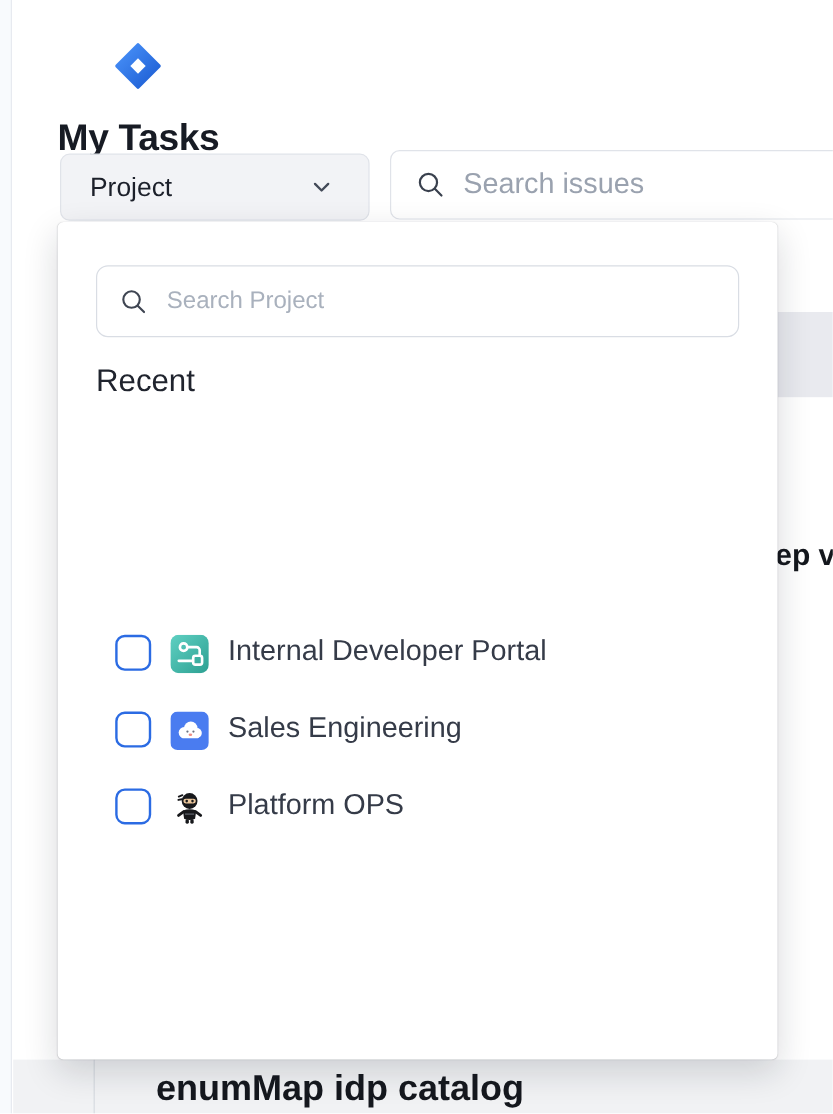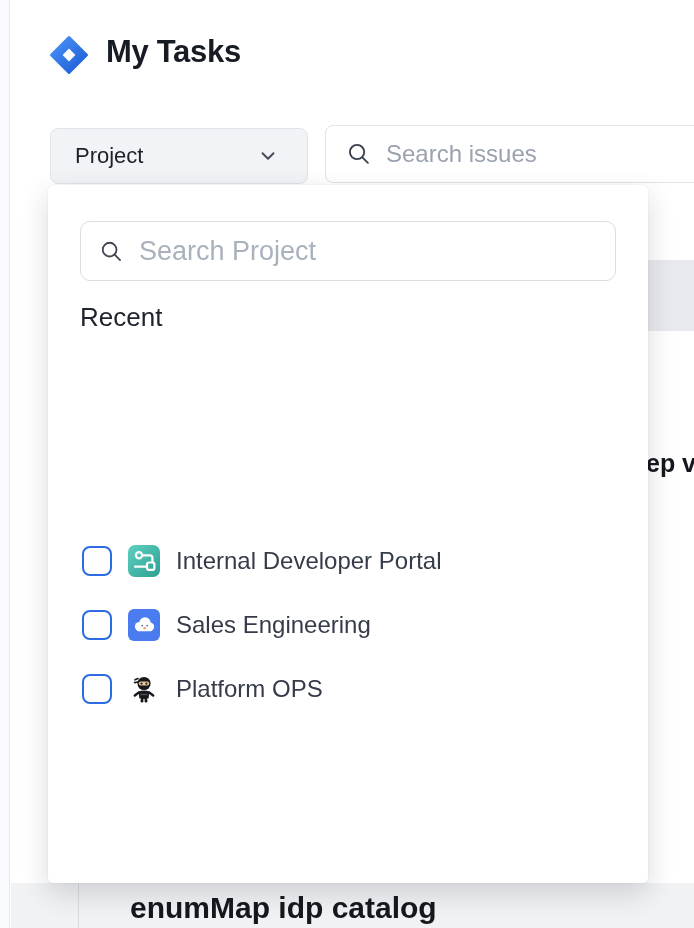--- a/index.html
+++ b/index.html
@@ -3,21 +3,21 @@
 <meta charset="utf-8">
 <style>
   * { margin:0; padding:0; box-sizing:border-box; }
   html,body { width:694px; height:928px; overflow:hidden; }
   body { font-family:"Liberation Sans", sans-serif; background:#ffffff; position:relative; }
 
   
   .left-rail { position:absolute; left:0; top:0; width:10px; height:928px;
                background:#f8fafd; border-right:1px solid #e7eaf0; z-index:1; }
 
-  .page-header { position:absolute; left:48px; top:34px; display:flex; align-items:flex-start; gap:16px; z-index:2; }
+  .page-header { position:absolute; left:48px; top:34px; display:flex; align-items:center; gap:16px; z-index:2;flex-direction:column; }
   .page-title { font-size:31px; font-weight:700; color:#171b24; letter-spacing:-0.3px; }
 
   .project-button { position:absolute; left:50px; top:128px; width:258px; height:56px;
                     background:#f2f3f6; border:1px solid #e0e3e9; border-radius:8px;
                     display:flex; align-items:center; justify-content:space-between;
                     padding:0 28px 0 24px; cursor:pointer; z-index:2; }
   .project-button .lbl { font-size:22px; color:#1c202a; font-weight:500; }
   .project-button .chev { width:22px; height:22px; color:#434a58; }
 
   .search-issues { position:absolute; left:325px; top:125px; width:395px; height:58px;
@@ -41,28 +41,28 @@
 
   
   .dropdown-panel { position:absolute; left:48px; top:185px; width:600px; height:698px;
                     background:#ffffff; border-radius:5px; z-index:10;
                     box-shadow:0 0 1px rgba(20,26,40,.18), 0 10px 28px rgba(20,26,40,.16); }
 
   .panel-search { position:absolute; left:32px; top:36px; width:536px; height:60px;
                   border:1.5px solid #d9dde4; border-radius:10px; background:#fff;
                   display:flex; align-items:center; padding:0 16px 0 18px; }
   .panel-search .sicon { width:25px; height:25px; color:#3f4552; flex:0 0 auto; margin-right:15px; }
-  .panel-search input { border:none; outline:none; flex:1; font-size:27px; color:#1c202a;
+  .panel-search input { border:none; outline:none; flex:1; font-size:20px; color:#1c202a;
                         font-family:inherit; background:transparent; min-width:0; }
   .panel-search input::placeholder { color:#a9b1bd; }
 
   .section-label { position:absolute; left:32px; top:117px; font-size:26px; color:#20242e; }
 
   .project-list { position:absolute; left:0; top:344px; width:100%; }
-  .project-row { height:64px; display:flex; align-items:center; padding-left:34px; cursor:pointer; }
+  .project-row { height:64px; display:flex; align-items:flex-start; padding-left:48px; cursor:pointer; }
   .checkbox { width:30px; height:30px; border:2px solid #2b6be3; border-radius:8px;
               background:#fff; flex:0 0 auto; }
   .proj-icon { width:32px; height:32px; flex:0 0 auto; margin-left:16px; }
   .proj-icon svg { display:block; width:32px; height:32px; }
   .proj-label { margin-left:16px; font-size:24px; color:#353b48; }
 </style>
 </head>
 <body>
 
 <div class="left-rail"></div>

